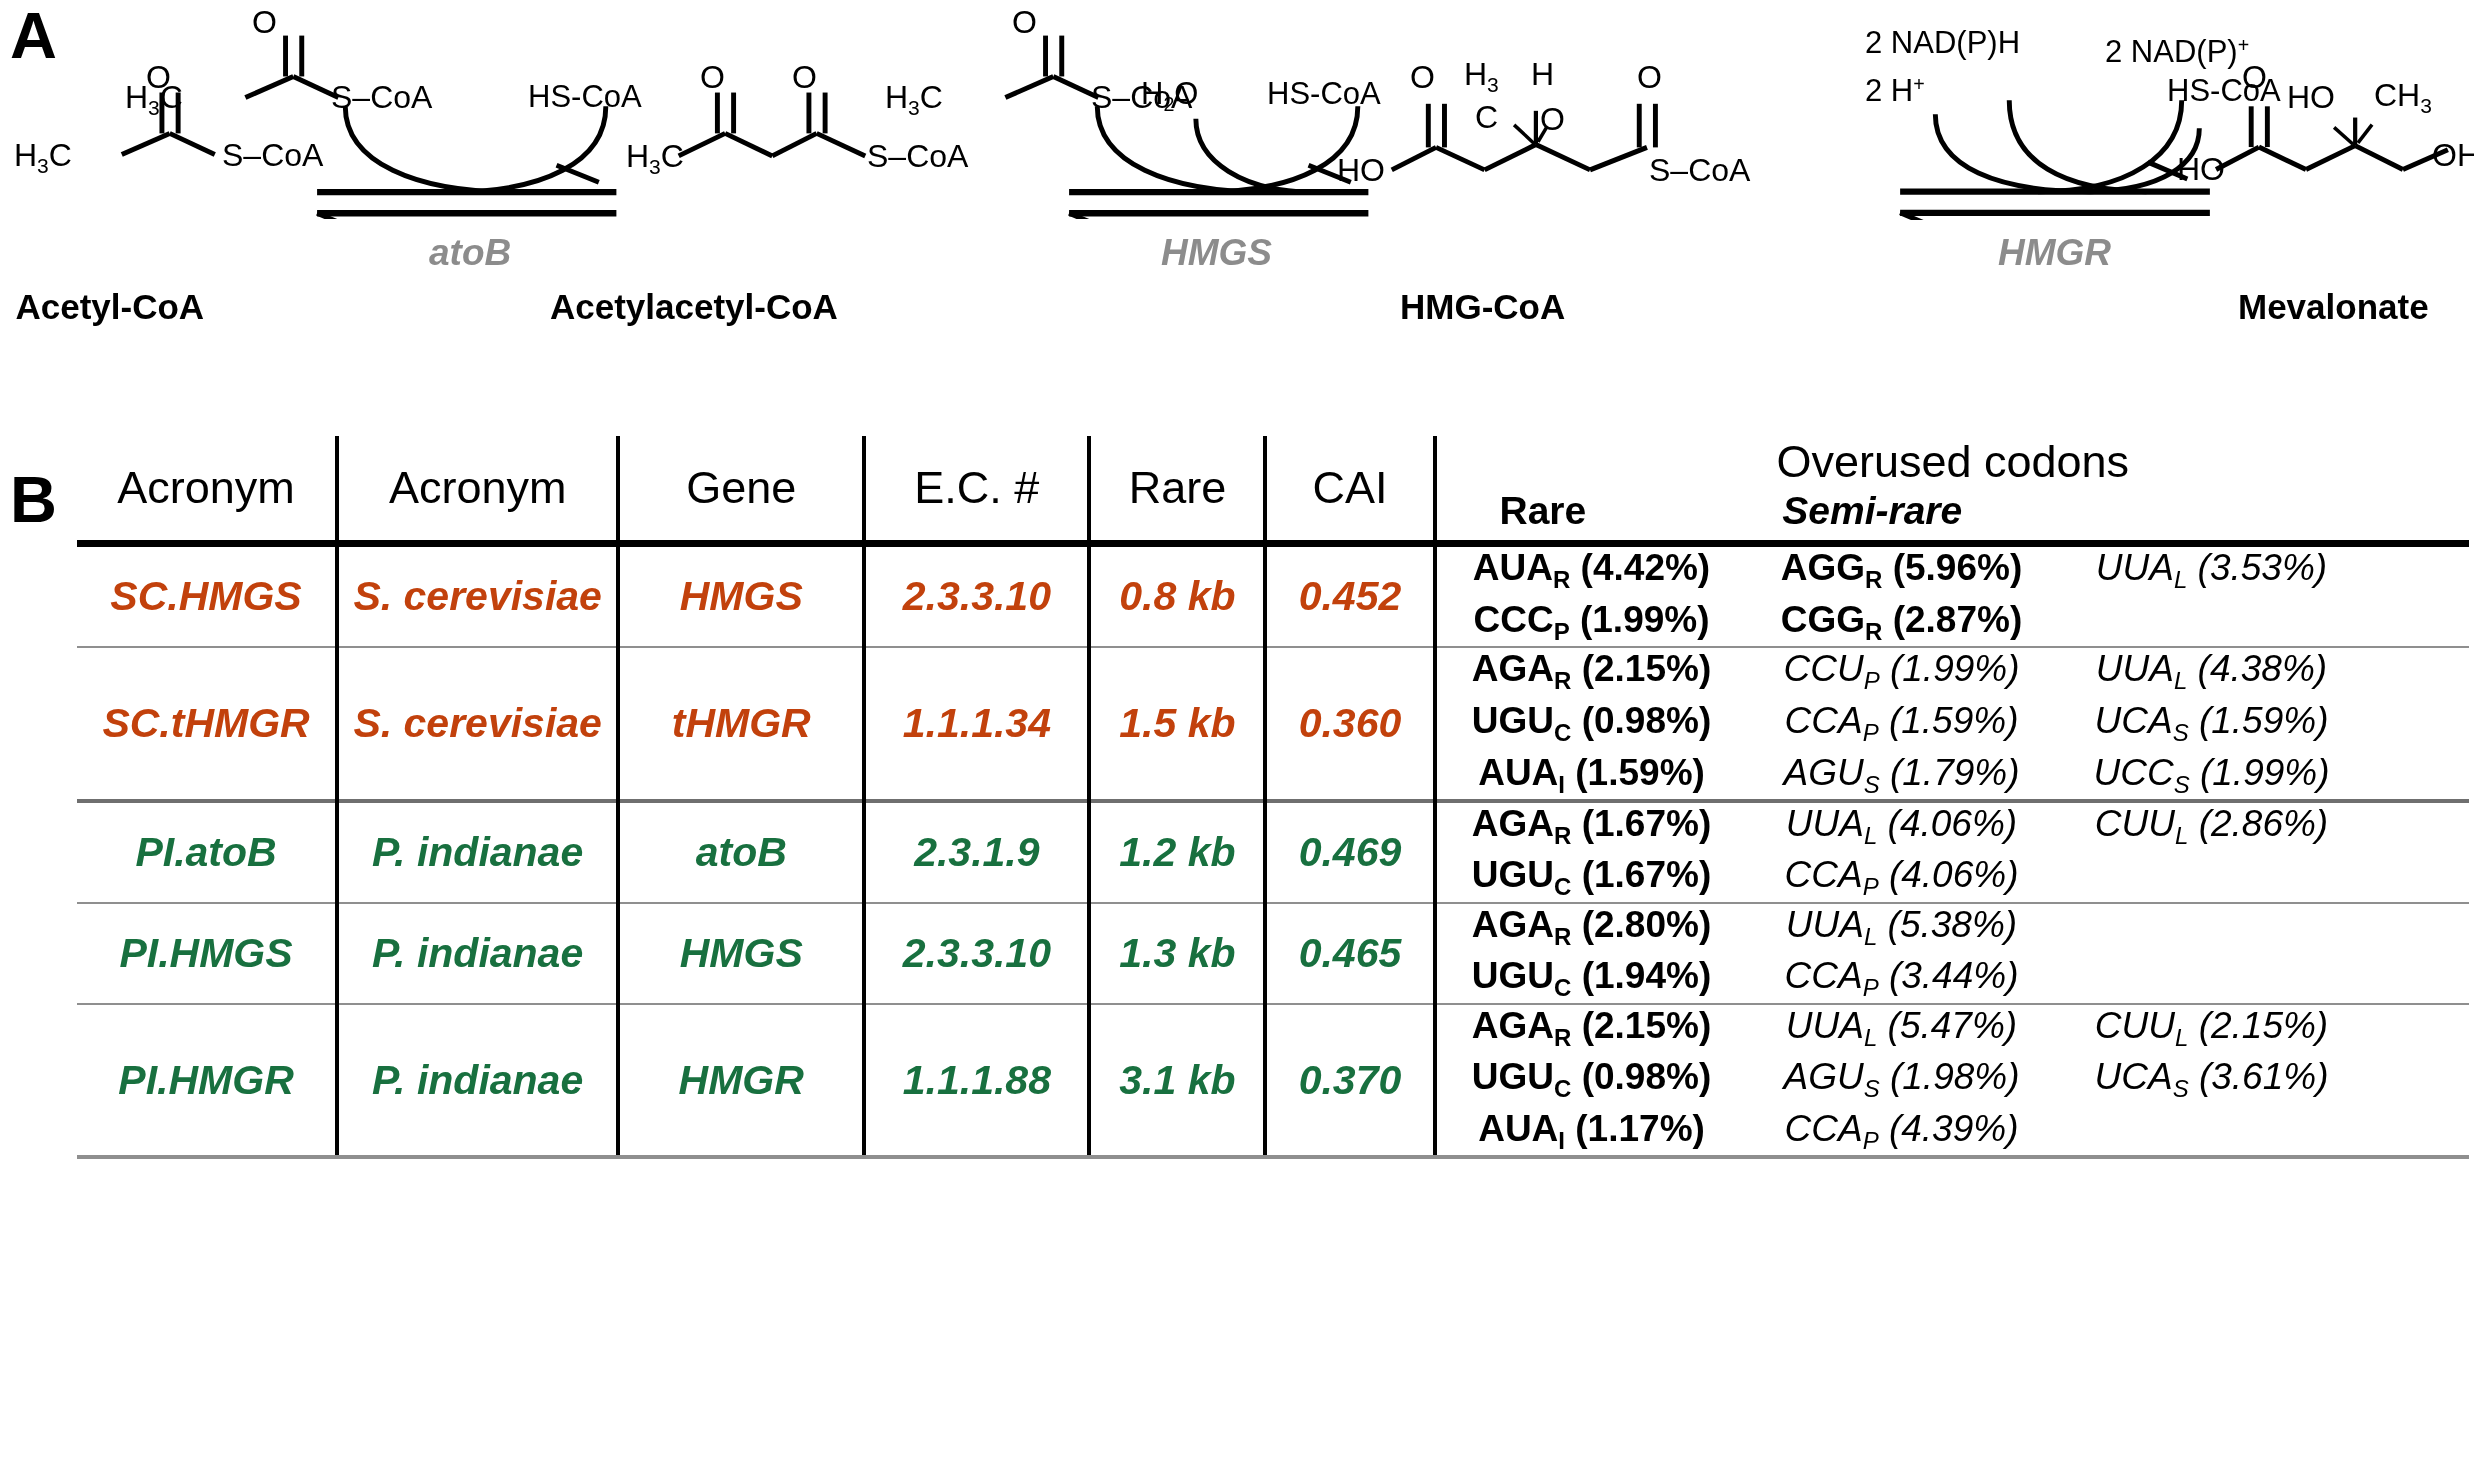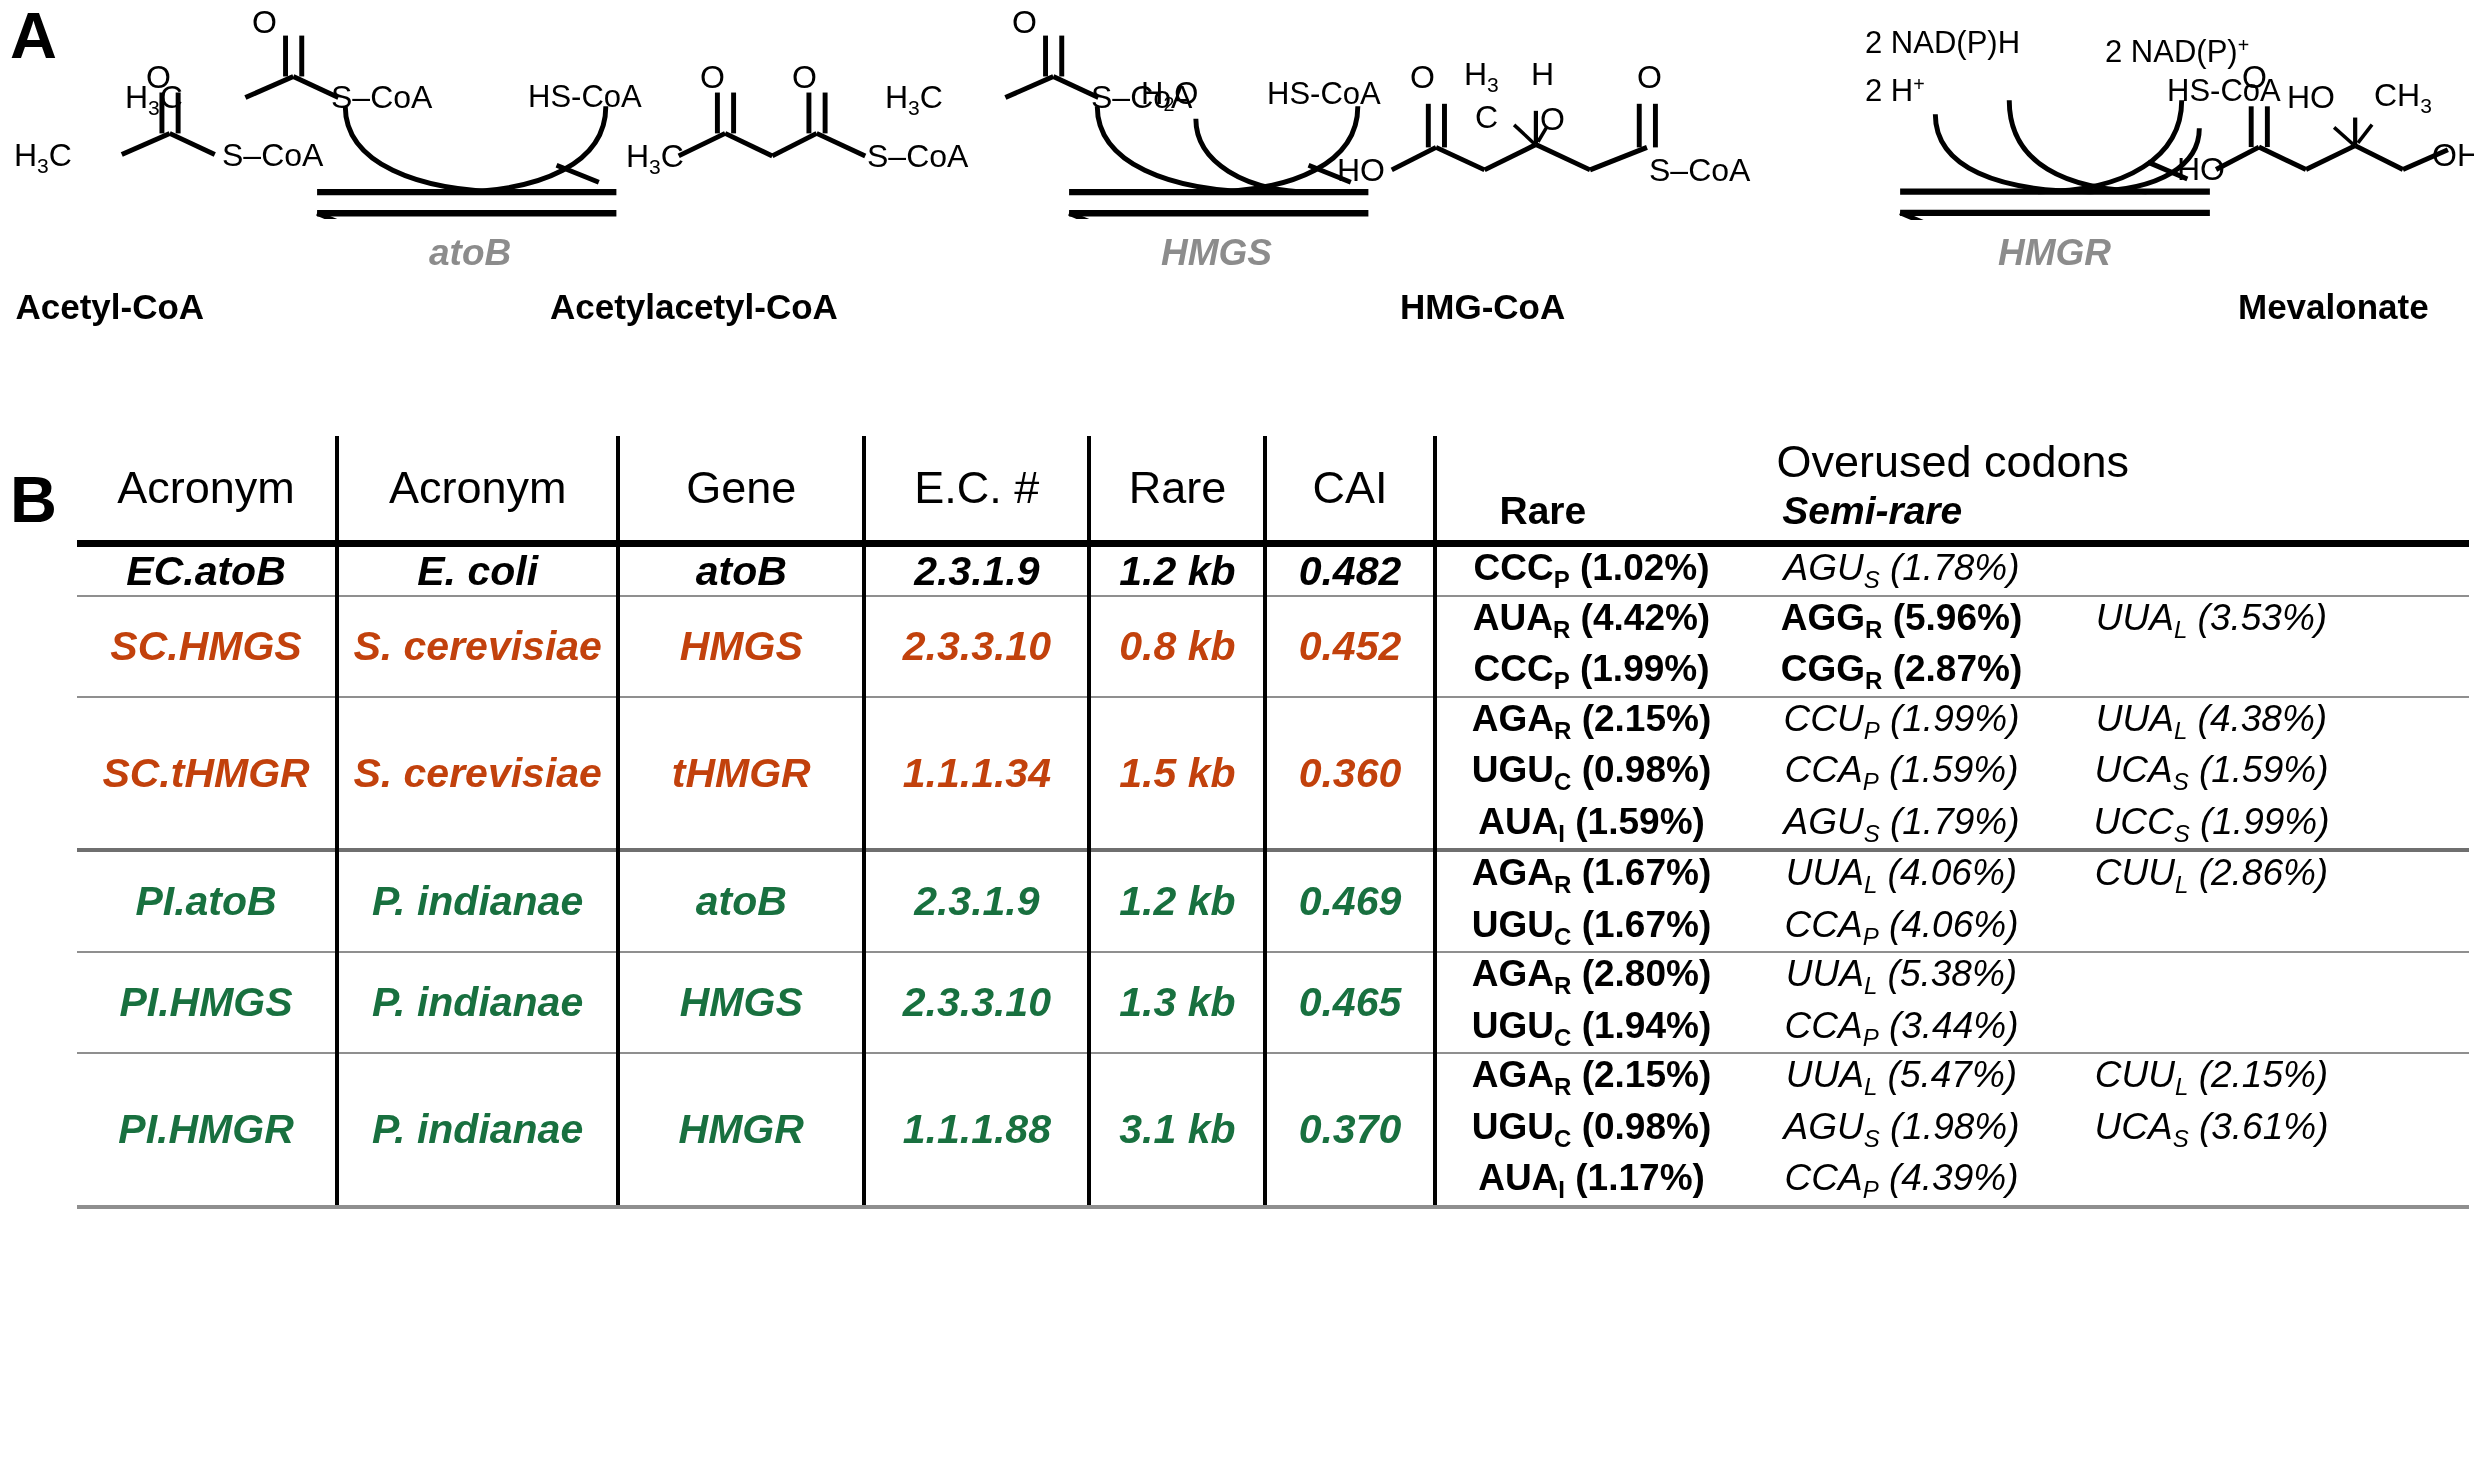--- a/index.html
+++ b/index.html
@@ -241,36 +241,20 @@
         <th class="hover">
           <div class="overused-title">Overused codons</div>
           <div class="ovsub">
             <span class="rare">Rare</span>
             <span class="semirare">Semi-rare</span>
           </div>
         </th>
       </tr>
     </thead>
     <tbody id="table-body">
-        <tr class="datarow nosep">
-          <td class="rowcell black first">EC.atoB</td>
-          <td class="rowcell black">E. coli</td>
-          <td class="rowcell black">atoB</td>
-          <td class="rowcell black">2.3.1.9</td>
-          <td class="rowcell black">1.2 kb</td>
-          <td class="rowcell black">0.482</td>
-          <td class="codoncell">
-            <div class="codon-grid">
-              <div class="codon-line">
-                <span class="codon-slot bold">CCC<span class="sub">P</span> (1.02%)</span>
-                <span class="codon-slot ital">AGU<span class="sub">S</span> (1.78%)</span>
-              </div>
-            </div>
-          </td>
-        </tr>
         <tr class="datarow">
           <td class="rowcell pink first">SC.HMGS</td>
           <td class="rowcell pink">S. cerevisiae</td>
           <td class="rowcell pink">HMGS</td>
           <td class="rowcell pink">2.3.3.10</td>
           <td class="rowcell pink">0.8 kb</td>
           <td class="rowcell pink">0.452</td>
           <td class="codoncell">
             <div class="codon-grid">
               <div class="codon-line">

